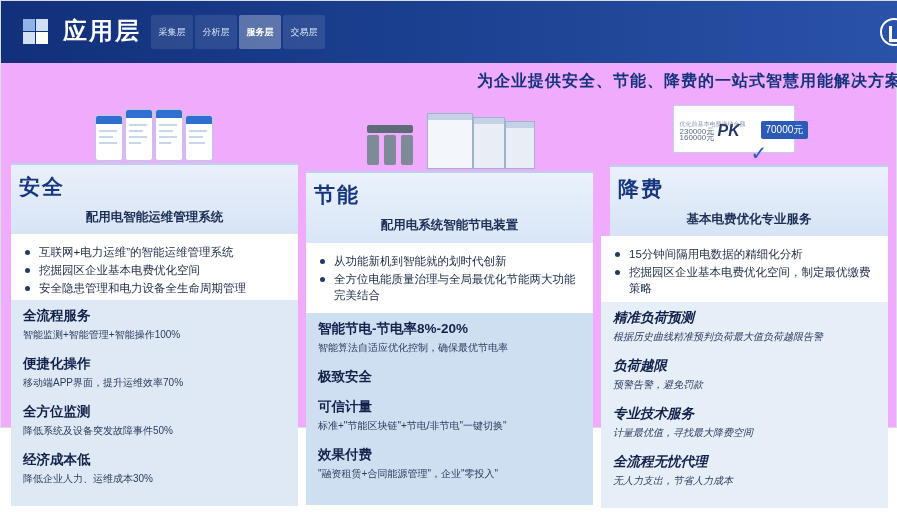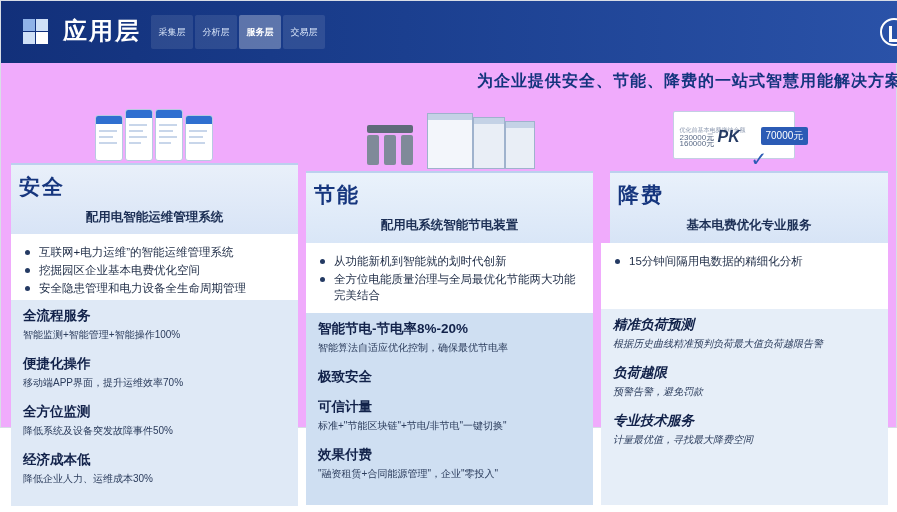--- a/index.html
+++ b/index.html
@@ -280,31 +280,36 @@
           <div class="pk-tag">70000元</div>
           <div class="pk-check">✓</div>
         </div>
       </div>
       <div class="headband">
         <div class="cat">降费</div>
         <div class="sub">基本电费优化专业服务</div>
       </div>
       <div class="bullets">
         <div class="bline">15分钟间隔用电数据的精细化分析</div>
+        <div class="bline">挖掘园区企业基本电费优化空间，制定最优缴费策略</div>
       </div>
       <div class="features">
         <div class="feat">
           <div class="f-t">精准负荷预测</div>
           <div class="f-d">根据历史曲线精准预判负荷最大值负荷越限告警</div>
         </div>
         <div class="feat">
           <div class="f-t">负荷越限</div>
           <div class="f-d">预警告警，避免罚款</div>
         </div>
         <div class="feat">
           <div class="f-t">专业技术服务</div>
           <div class="f-d">计量最优值，寻找最大降费空间</div>
         </div>
+        <div class="feat">
+          <div class="f-t">全流程无忧代理</div>
+          <div class="f-d">无人力支出，节省人力成本</div>
+        </div>
       </div>
     </div>
 
   </div>
 </div>
 
 </body></html>

